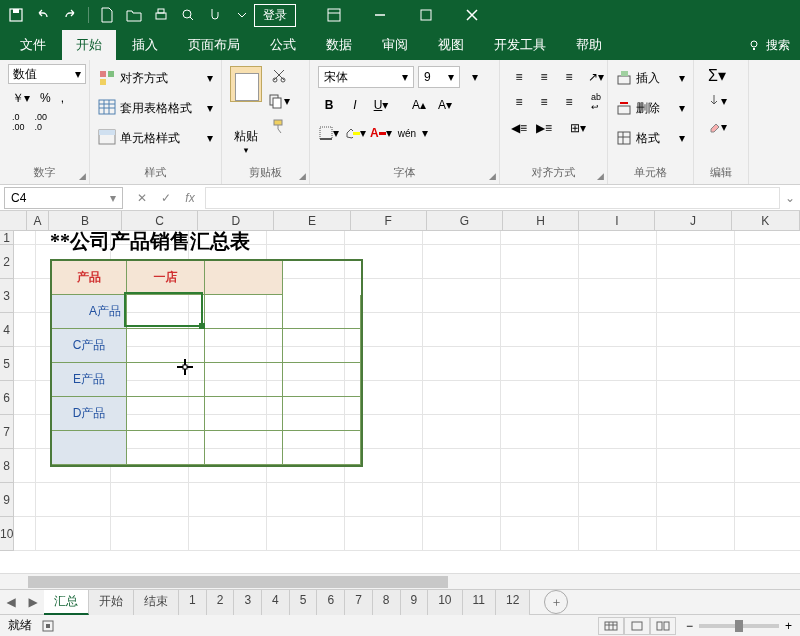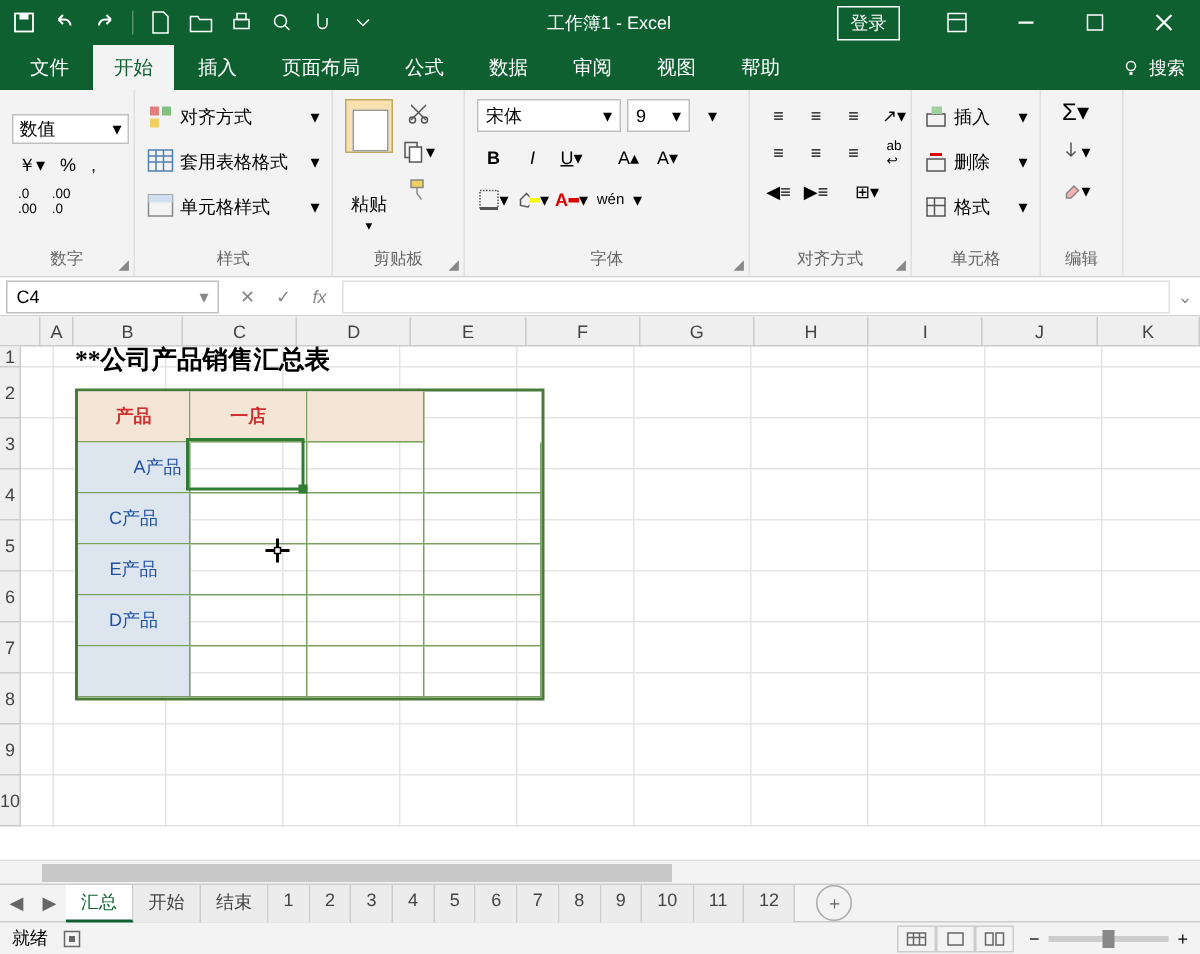--- a/index.html
+++ b/index.html
@@ -35,38 +35,38 @@
 .font .row{display:flex;align-items:center;gap:4px;margin-bottom:6px;}
 .font .combo{height:22px;border:1px solid #c0c0c0;background:#fff;display:flex;align-items:center;padding:0 5px;justify-content:space-between;}
 .font .btn{width:22px;height:22px;display:flex;align-items:center;justify-content:center;cursor:pointer;}
 .align .grid{display:grid;grid-template-columns:repeat(3,22px);gap:3px;margin-bottom:4px;}
 .align .ab{width:22px;height:22px;display:flex;align-items:center;justify-content:center;}
 .align .row2{display:flex;gap:3px;}
 .cells .row{display:flex;align-items:center;gap:4px;margin-bottom:6px;height:24px;}
 .editing .col{display:flex;flex-direction:column;gap:4px;}
 .editing .eb{width:30px;height:22px;display:flex;align-items:center;justify-content:center;}
 .namebar{height:26px;border-bottom:1px solid #d0d0d0;display:flex;align-items:center;background:#fff;}
-.namebox{width:142px;height:22px;border:1px solid #c0c0c0;margin:0 4px;padding:0 6px;display:flex;align-items:center;justify-content:space-between;background:#fff;}
+.namebox{width:119px;height:22px;border:1px solid #c0c0c0;margin:0 4px;padding:0 6px;display:flex;align-items:center;justify-content:space-between;background:#fff;}
 .fxbtns{display:flex;gap:2px;margin:0 4px;}
 .fxbtns .fb{width:22px;height:22px;display:flex;align-items:center;justify-content:center;color:#888;}
 .fxbar{flex:1;height:22px;border:1px solid #e0e0e0;padding:0 6px;display:flex;align-items:center;}
 .fxexpand{width:20px;text-align:center;color:#888;}
 .sheet{position:relative;height:362px;overflow:hidden;background:#fff;}
 .colhdr{display:flex;height:20px;background:#efefef;border-bottom:1px solid #ccc;}
 .corner{width:28px;border-right:1px solid #ccc;background:#efefef;}
 .ch{border-right:1px solid #ccc;text-align:center;line-height:20px;color:#444;font-size:12px;}
 .grid{display:flex;}
 .rowhdrs{width:28px;background:#efefef;}
 .rh{height:34px;border-bottom:1px solid #ccc;border-right:1px solid #ccc;text-align:center;line-height:34px;color:#444;}
 .rh.r1{height:14px;line-height:14px;}
 .cells-area{position:relative;flex:1;}
 .cellrow{display:flex;height:34px;}
 .cellrow.r1{height:14px;}
 .cell{border-right:1px solid #e4e4e4;border-bottom:1px solid #e4e4e4;padding:0 4px;display:flex;align-items:center;}
-.titlecell{position:absolute;left:22px;top:14px;height:28px;font-size:17px;font-weight:bold;font-family:SimSun,serif;}
+.titlecell{position:absolute;left:22px;top:14px;height:28px;font-size:20px;font-weight:bold;font-family:SimSun,serif;}
 .tbl{position:absolute;left:22px;top:42px;border:2px solid #4a7a3a;}
 .tbl .trow{display:flex;height:34px;}
 .tbl .tcell{border-right:1px solid #7aa060;border-bottom:1px solid #7aa060;display:flex;align-items:center;justify-content:center;}
 .tbl .thdr{background:#f5e5d5;color:#d03030;font-weight:bold;}
 .tbl .trowlabel{background:#dde5ee;color:#2050a0;font-size:12px;}
 .selcell{position:absolute;border:2px solid #2e7d32;background:rgba(255,255,255,0);pointer-events:none;}
 .selhandle{position:absolute;width:6px;height:6px;background:#2e7d32;right:-4px;bottom:-4px;}
 .cursor{position:absolute;left:153px;top:127px;pointer-events:none;}
 .sheettabs{height:25px;border-top:1px solid #ccc;display:flex;align-items:center;background:#f3f3f3;}
 .navbtn{width:18px;height:18px;display:flex;align-items:center;justify-content:center;color:#666;margin:0 2px;}
@@ -133,21 +133,20 @@
         <svg width="16" height="16">
           <path d="M5 2v7a3 3 0 0 0 6 0V5" fill="none" stroke="#fff"></path>
         </svg>
       </div>
     <div class="qbtn">
         <svg width="10" height="10">
           <path d="M1 3l4 4 4-4" fill="none" stroke="#fff"></path>
         </svg>
       </div>
   </div>
-  <div class="title">工作簿1 - Excel</div>
   <div class="winbtns">
     <div class="login">登录</div>
     <div class="wbtn">
         <svg width="14" height="14">
           <rect x="1" y="1" width="12" height="12" fill="none" stroke="#fff"></rect>
           <path d="M1 5h12" stroke="#fff"></path>
         </svg>
       </div>
     <div class="wbtn">
         <svg width="12" height="12">
@@ -169,34 +168,35 @@
 
 <div class="ribbon-tabs">
   <div class="tab">文件</div>
   <div class="tab active">开始</div>
   <div class="tab">插入</div>
   <div class="tab">页面布局</div>
   <div class="tab">公式</div>
   <div class="tab">数据</div>
   <div class="tab">审阅</div>
   <div class="tab">视图</div>
+  <div class="tab">开发工具</div>
   <div class="tab">帮助</div>
   <div class="spacer"></div>
   <div class="search">
     <svg width="14" height="14">
         <circle cx="6" cy="5" r="3" fill="none" stroke="#fff"></circle>
         <path d="M5 9h2v2H5z" fill="#fff"></path>
       </svg>
     <span>搜索</span>
   </div>
 </div>
 
 <div class="ribbon">
   <div class="group numfmt" style="width:90px;">
-    <div class="gbody" style="flex-direction:column;margin-top:12px;">
+    <div class="gbody" style="flex-direction:column;">
       <div class="combo">
           <span>数值</span>
           <span>▾</span>
         </div>
       <div class="row">
         <div class="btn"><span>￥</span>▾</div>
         <div class="btn">%</div>
         <div class="btn">,</div>
       </div>
       <div class="row">

